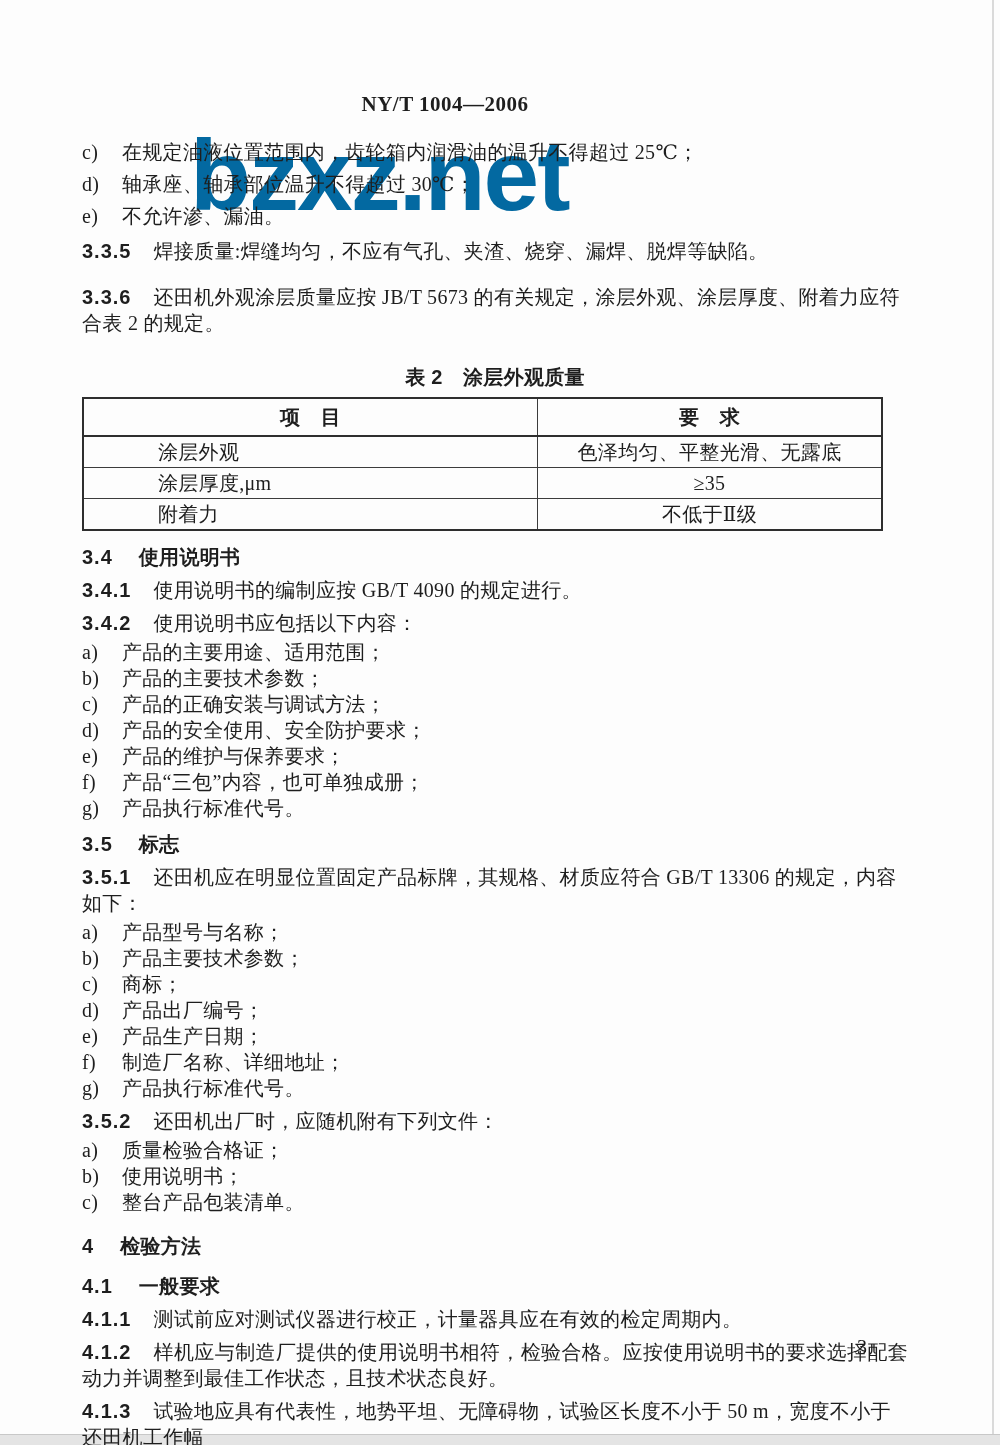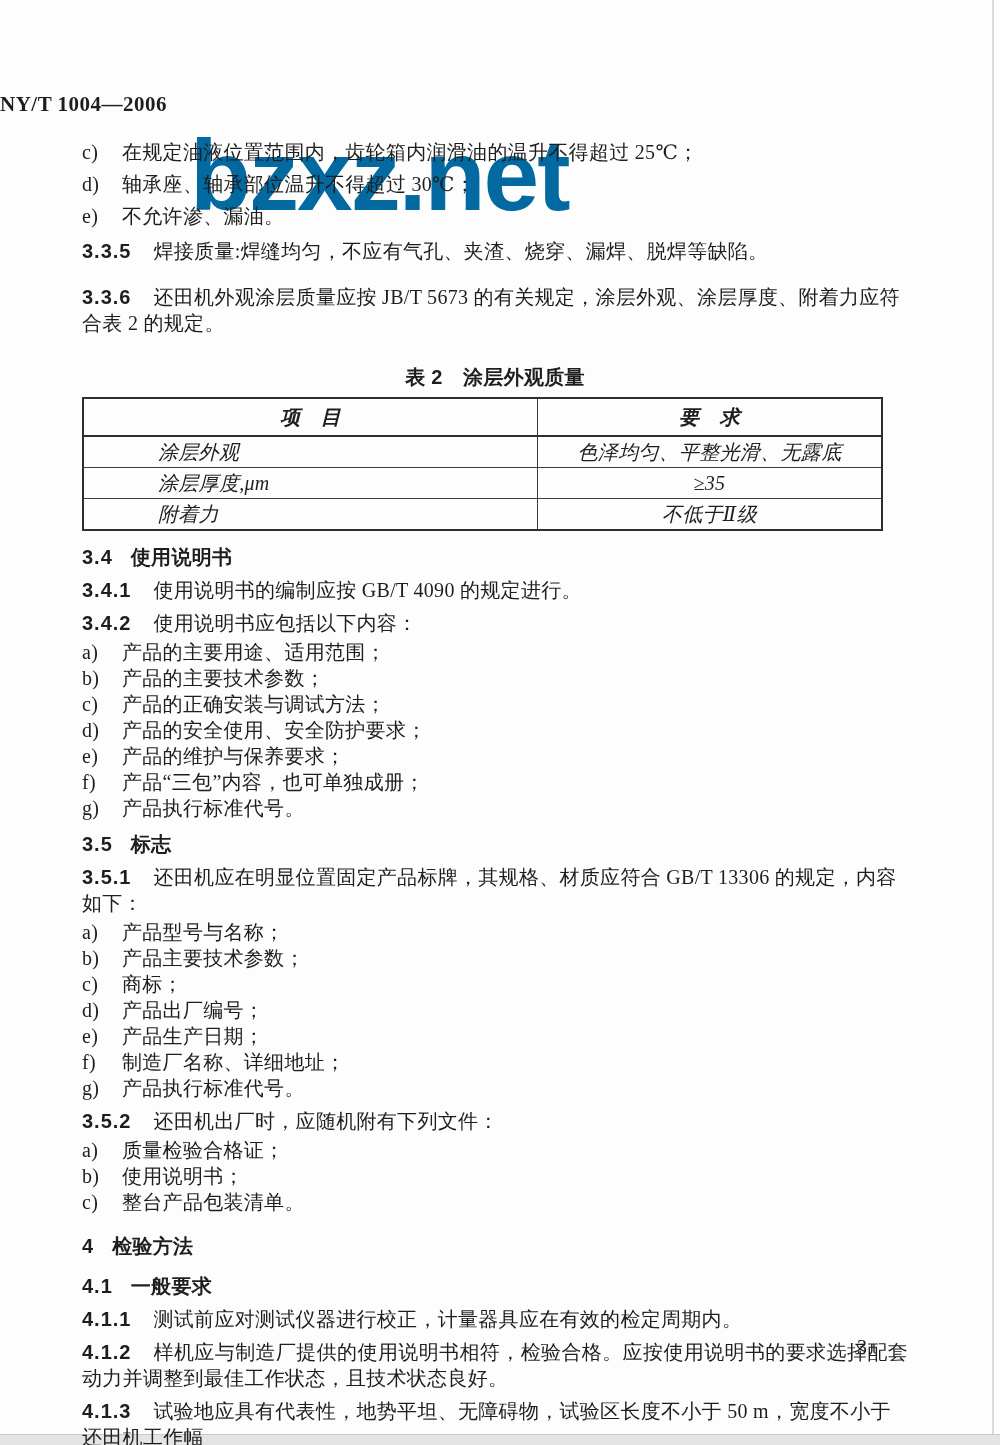--- a/index.html
+++ b/index.html
@@ -9,50 +9,50 @@
     overflow:hidden;
   }
   .watermark {
     position:absolute; left:190px; top:127px; z-index:0;
     font-family:"Liberation Sans","DejaVu Sans",sans-serif;
     font-weight:bold; font-size:100px; line-height:96px;
     color:#0369a1; letter-spacing:-2px; user-select:none;
   }
   .doc-header {
     position:relative; z-index:1; padding:92px 110px 0 0;
-    text-align:left; font-weight:bold; font-size:21px; letter-spacing:0.5px;
+    text-align:center; font-weight:bold; font-size:21px; letter-spacing:0.5px;
   }
   .content {
     position:relative; z-index:1; margin:22px 92px 0 82px;
     font-size:20px; line-height:26px; letter-spacing:0.3px;
   }
   .li { display:flex; }
   .li .ltr { flex:0 0 40px; }
   .li .txt { flex:1 1 auto; }
   .list-cde .li { margin-bottom:6px; }
   .list-letters { margin-top:3px; }
   .clause { margin:7px 0 0; }
   .clause .num, .sec-h .num {
     font-family:"Liberation Sans","DejaVu Sans",sans-serif;
     font-weight:bold; margin-right:22px; letter-spacing:1px;
   }
   .sec-h {
     margin:13px 0 0; font-weight:bold;
     font-family:"Liberation Sans","DejaVu Sans",sans-serif;
   }
-  .sec-h .num { margin-right:18px; }
+  .sec-h .num { margin-right:26px; }
   #c335 { margin-top:9px; }
   #c336 { margin-top:20px; }
   #h4  { margin-top:18px; }
   #h41 { margin-top:14px; }
   .tbl-title {
     text-align:center; font-weight:bold; margin:28px 0 7px;
     font-family:"Liberation Sans","DejaVu Sans",sans-serif;
   }
-  table.t2 { width:801px; border-collapse:collapse; border:2px solid #2e2e2e;font-style:italic; }
+  table.t2 { width:801px; border-collapse:collapse; border:2px solid #2e2e2e; }
   .t2 th {
     height:34px; font-weight:bold; text-align:center;
     border-bottom:2px solid #2e2e2e; font-size:20px;
   }
   .t2 td { height:28px; font-size:20px; }
   .t2 tr + tr td { border-top:1px solid #3c3c3c; }
   .t2 .c1 { width:378px; border-right:1px solid #3c3c3c; }
   .t2 td.c1 { padding-left:74px; text-align:left; }
   .t2 .c2 { text-align:center; }
   .page-num { position:absolute; left:857px; top:1336px; z-index:1; font-size:20px; }

